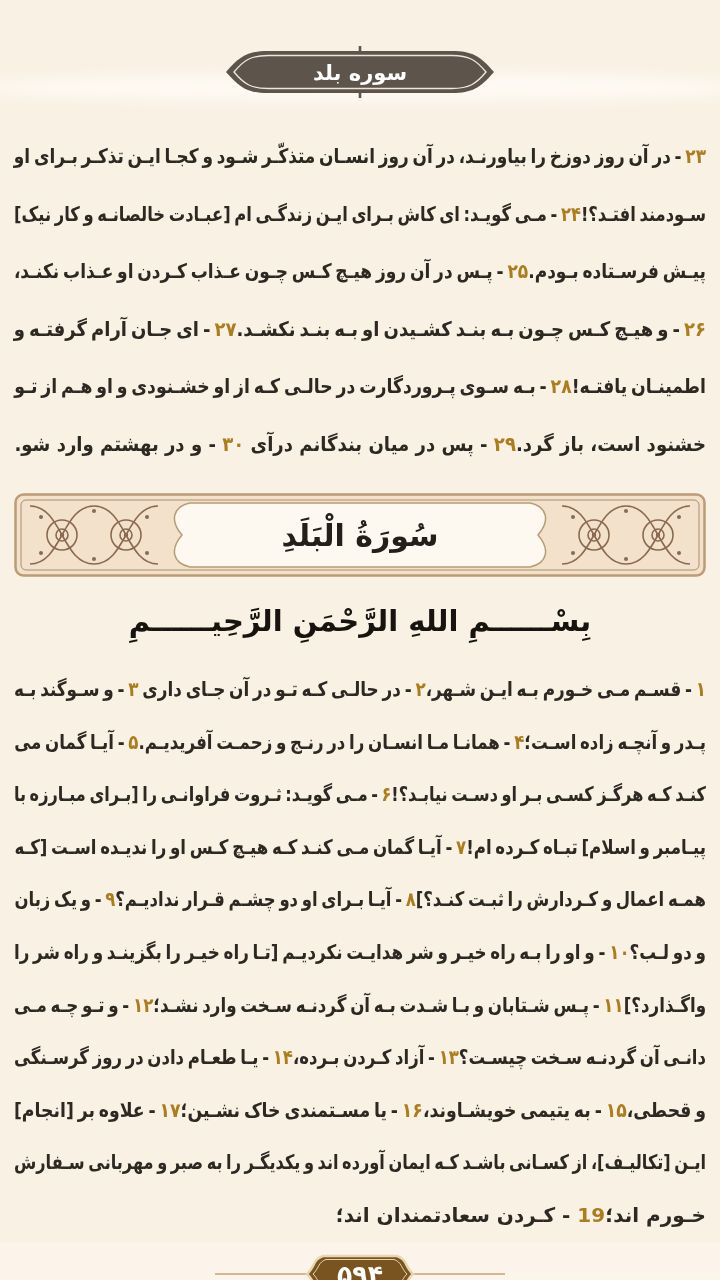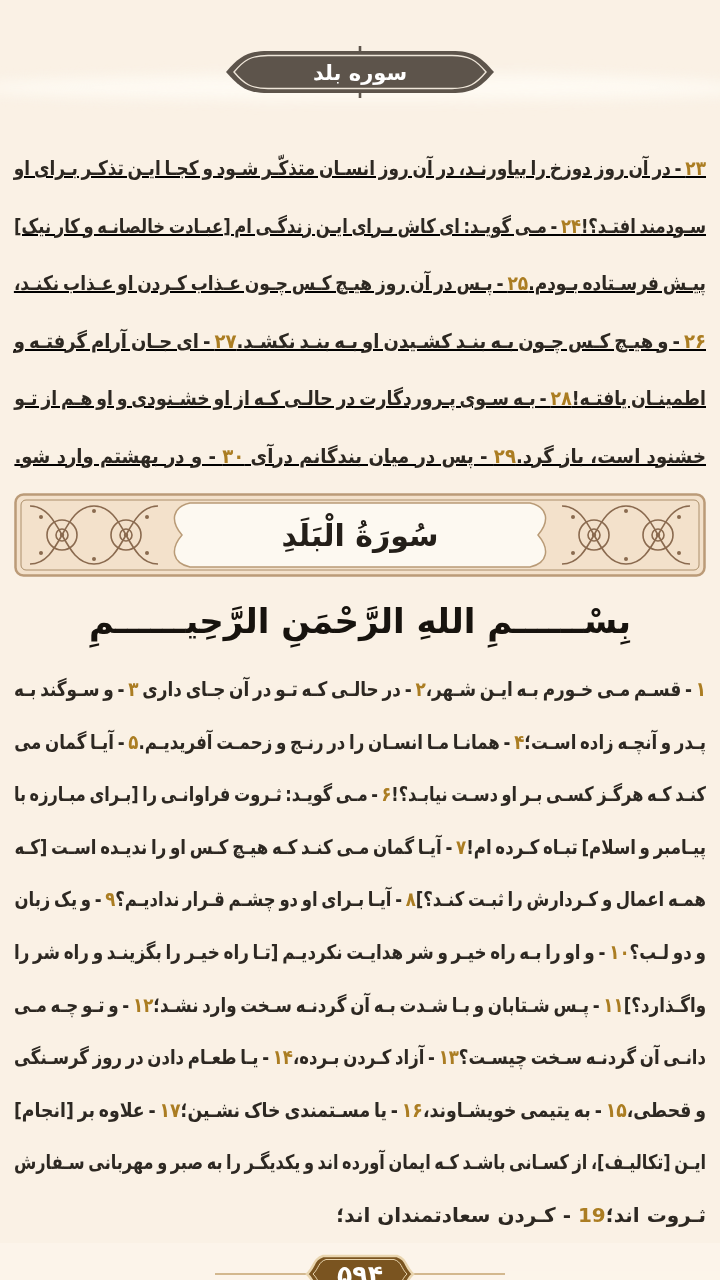--- a/index.html
+++ b/index.html
@@ -18,41 +18,41 @@
     position:absolute;top:1207px;left:0;right:0;bottom:0;
     background:rgba(255,249,240,0.45);
   }
   
   .banner{position:absolute;top:10px;left:50%;transform:translateX(-50%);width:272px;height:52px;}
   .banner-shape{fill:var(--banner-color);}
   .banner-inner{fill:none;stroke:#efe6d9;stroke-width:1.4;}
   .banner-notch{stroke:var(--banner-color);stroke-width:2.6;}
   .banner-title{fill:var(--banner-text-color);font-size:21px;font-weight:700;text-anchor:middle;}
   
-  .toptext{position:absolute;top:104px;left:14px;right:14px;text-decoration:underline;}
+  .toptext{position:absolute;top:92px;left:14px;right:14px;}
   .toptext .tline{line-height:57.5px;}
   .bottomtext{position:absolute;top:627px;left:14px;right:14px;}
   .bottomtext .tline{line-height:52.6px;}
   .tline{
     direction:rtl;white-space:nowrap;overflow:visible;
     font-weight:700;font-size:20px;color:var(--body-text-color);
   }
   .vnum{color:var(--accent-gold);}
   
   .frame{position:absolute;top:457px;left:14px;right:14px;height:84px;}
   .frame-bg{fill:var(--frame-ornament-bg);stroke:var(--frame-border-color);stroke-width:2.5;}
   .frame-inner-line{fill:none;stroke:#ab8e6a;stroke-width:1;}
   .orn{stroke:var(--frame-ornament-color);fill:none;stroke-width:1.6;}
   .orn-dot{fill:var(--frame-ornament-color);stroke:none;}
   .frame-panel{fill:var(--frame-panel-bg);stroke:#b99b77;stroke-width:1.5;}
   .frame-title{fill:#241f19;font-size:30px;font-weight:700;text-anchor:middle;}
   
   .bismillah{
     position:absolute;top:549px;left:0;right:0;height:72px;line-height:72px;
-    text-align:center;direction:rtl;font-size:34px;font-weight:700;color:#17130e;
+    text-align:center;direction:rtl;font-size:29px;font-weight:700;color:#17130e;
   }
   
   .footer{position:absolute;top:1214px;left:50%;transform:translateX(-50%);width:290px;height:48px;}
   .footer-line{stroke:var(--footer-line-color);stroke-width:1.5;}
   .badge{fill:var(--badge-color);stroke:var(--badge-outline);stroke-width:2.5;}
   .badge-inner{fill:none;stroke:var(--badge-outline);stroke-width:1;}
   .page-num{fill:#ffffff;font-size:25px;font-weight:700;text-anchor:middle;}
 </style>
 </head>
 <body>
@@ -116,21 +116,21 @@
       <div class="tline" style="word-spacing: -2.5px; transform: scaleX(0.842875); transform-origin: right center;"><span class="vnum">۱</span><span class="vtxt"> - قسـم مـی خـورم بـه ایـن شـهر،</span><span class="vnum">۲</span><span class="vtxt"> - در حالـی کـه تـو در آن جـای داری </span><span class="vnum">۳</span><span class="vtxt"> - و سـوگند بـه</span></div>
       <div class="tline" style="word-spacing: -2.5px; transform: scaleX(0.831731); transform-origin: right center;"><span class="vtxt">پـدر و آنچـه زاده اسـت؛</span><span class="vnum">۴</span><span class="vtxt"> - همانـا مـا انسـان را در رنـج و زحمـت آفریدیـم.</span><span class="vnum">۵</span><span class="vtxt"> - آیـا گمان می</span></div>
       <div class="tline" style="word-spacing: -2.5px; transform: scaleX(0.806527); transform-origin: right center;"><span class="vtxt">کنـد کـه هرگـز کسـی بـر او دسـت نیابـد؟!</span><span class="vnum">۶</span><span class="vtxt"> - مـی گویـد: ثـروت فراوانـی را [بـرای مبـارزه با</span></div>
       <div class="tline" style="word-spacing: -2.5px; transform: scaleX(0.830732); transform-origin: right center;"><span class="vtxt">پیـامبر و اسلام] تبـاه کـرده ام!</span><span class="vnum">۷</span><span class="vtxt"> - آیـا گمان مـی کنـد کـه هیـچ کـس او را ندیـده اسـت [کـه</span></div>
       <div class="tline" style="word-spacing: -2.5px; transform: scaleX(0.82381); transform-origin: right center;"><span class="vtxt">همـه اعمال و کـردارش را ثبـت کنـد؟]</span><span class="vnum">۸</span><span class="vtxt"> - آیـا بـرای او دو چشـم قـرار ندادیـم؟</span><span class="vnum">۹</span><span class="vtxt"> - و یک زبان</span></div>
       <div class="tline" style="word-spacing: -2.5px; transform: scaleX(0.837772); transform-origin: right center;"><span class="vtxt">و دو لـب؟</span><span class="vnum">۱۰</span><span class="vtxt"> - و او را بـه راه خیـر و شر هدایـت نکردیـم [تـا راه خیـر را بگزینـد و راه شر را</span></div>
       <div class="tline" style="word-spacing: -2.5px; transform: scaleX(0.833735); transform-origin: right center;"><span class="vtxt">واگـذارد؟]</span><span class="vnum">۱۱</span><span class="vtxt"> - پـس شـتابان و بـا شـدت بـه آن گردنـه سـخت وارد نشـد؛</span><span class="vnum">۱۲</span><span class="vtxt"> - و تـو چـه مـی</span></div>
       <div class="tline" style="word-spacing: -2.5px; transform: scaleX(0.826762); transform-origin: right center;"><span class="vtxt">دانـی آن گردنـه سـخت چیسـت؟</span><span class="vnum">۱۳</span><span class="vtxt"> - آزاد کـردن بـرده،</span><span class="vnum">۱۴</span><span class="vtxt"> - یـا طعـام دادن در روز گرسـنگی</span></div>
       <div class="tline" style="word-spacing: -2.5px; transform: scaleX(0.86392); transform-origin: right center;"><span class="vtxt">و قحطی،</span><span class="vnum">۱۵</span><span class="vtxt"> - به یتیمی خویشـاوند،</span><span class="vnum">۱۶</span><span class="vtxt"> - یا مسـتمندی خاک نشـین؛</span><span class="vnum">۱۷</span><span class="vtxt"> - علاوه بر [انجام]</span></div>
       <div class="tline" style="word-spacing: -2.5px; transform: scaleX(0.807468); transform-origin: right center;"><span class="vtxt">ایـن [تکالیـف]، از کسـانی باشـد کـه ایمان آورده اند و یکدیگـر را به صبر و مهربانی سـفارش</span></div>
-      <div class="tline tline-last"><span class="vtxt">ثـروت اند؛</span><span class="vnum">19</span><span class="vtxt"> - کـردن سعادتمندان اند؛</span></div>
+      <div class="tline tline-last"><span class="vtxt">خـورم اند؛</span><span class="vnum">19</span><span class="vtxt"> - کـردن سعادتمندان اند؛</span></div>
     </div>
 
   <div class="footer">
     <svg width="290" height="48" viewBox="0 0 290 48">
       <line class="footer-line" x1="0" y1="24" x2="290" y2="24"></line>
       <path class="badge" d="M92 24 C 100 17, 98 9, 108 6 L 182 6 C 192 9, 190 17, 198 24 C 190 31, 192 39, 182 42 L 108 42 C 98 39, 100 31, 92 24 Z"></path>
       <path class="badge-inner" d="M98 24 C 104 18.5, 103 12, 111 9.5 L 179 9.5 C 187 12, 186 18.5, 192 24 C 186 29.5, 187 36, 179 38.5 L 111 38.5 C 103 36, 104 29.5, 98 24 Z"></path>
       <text class="page-num" x="145" y="33">۵۹۴</text>
     </svg>
   </div>

